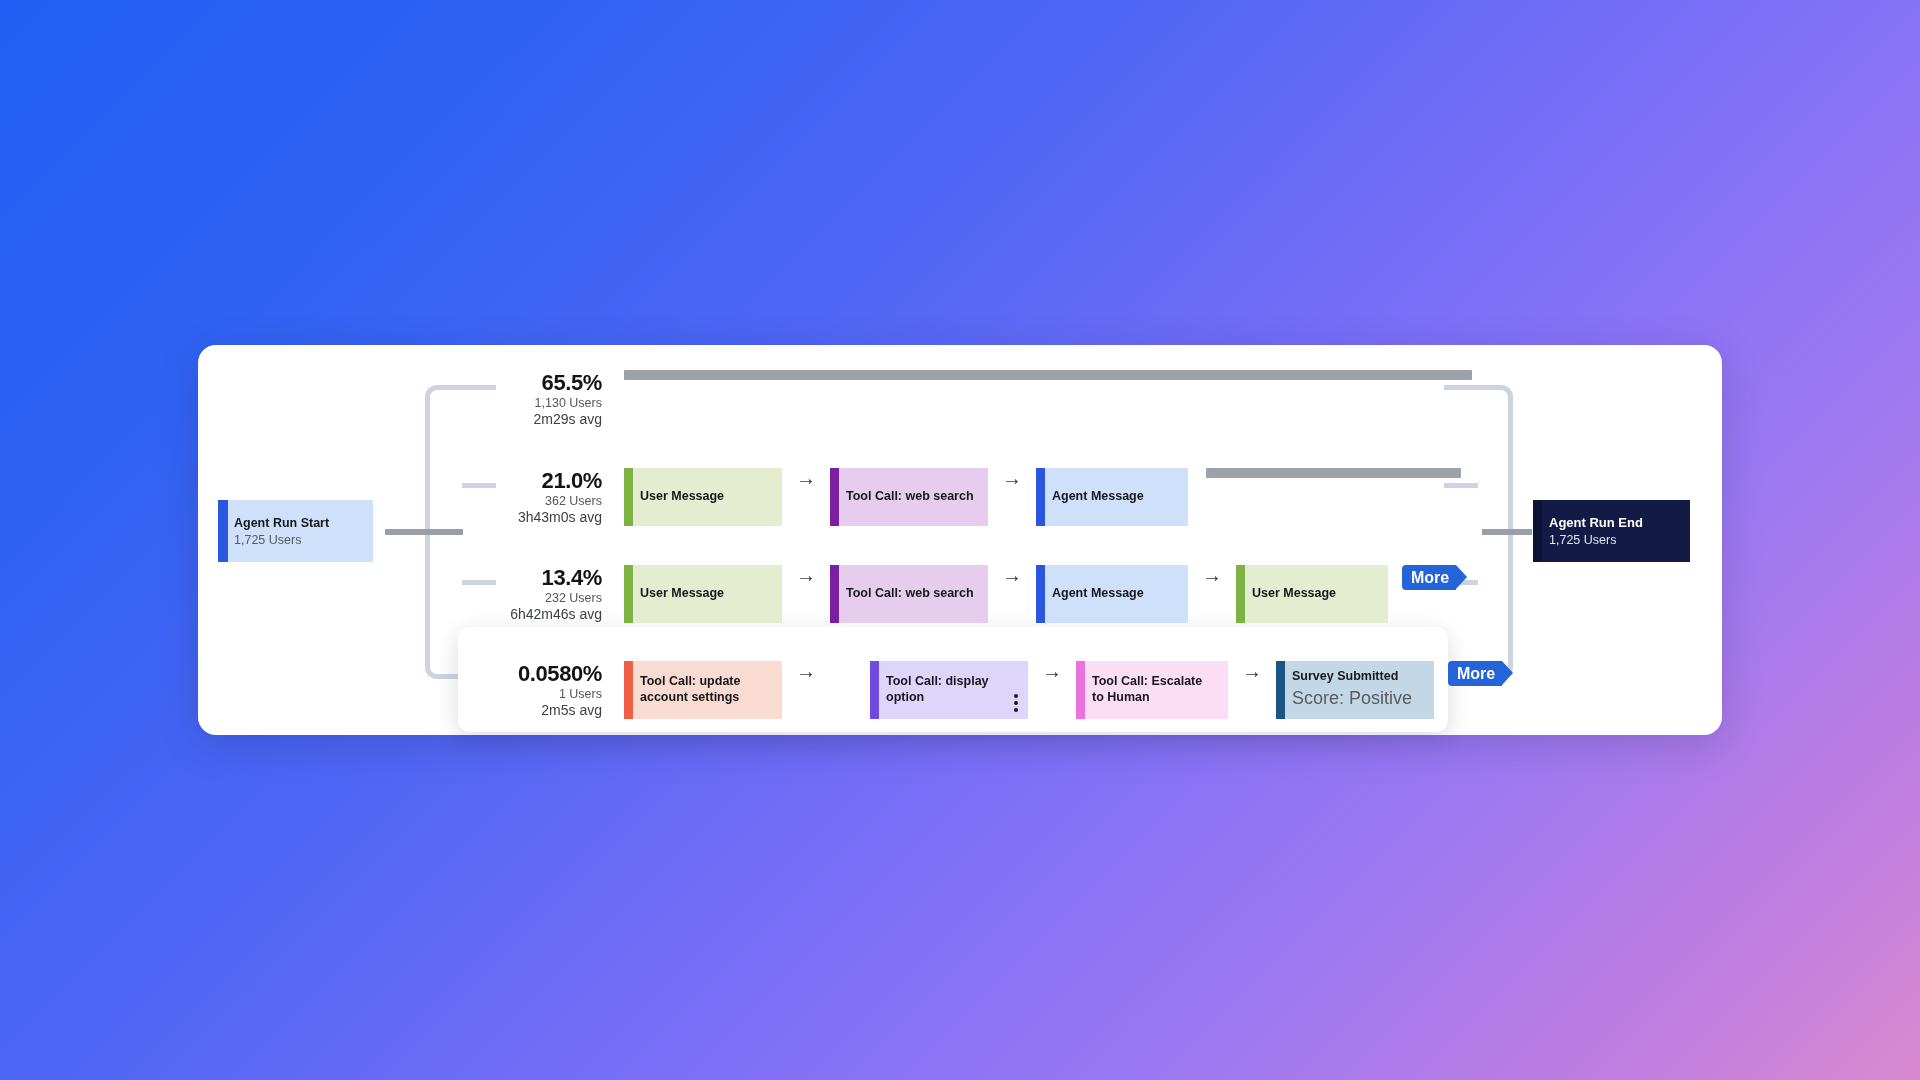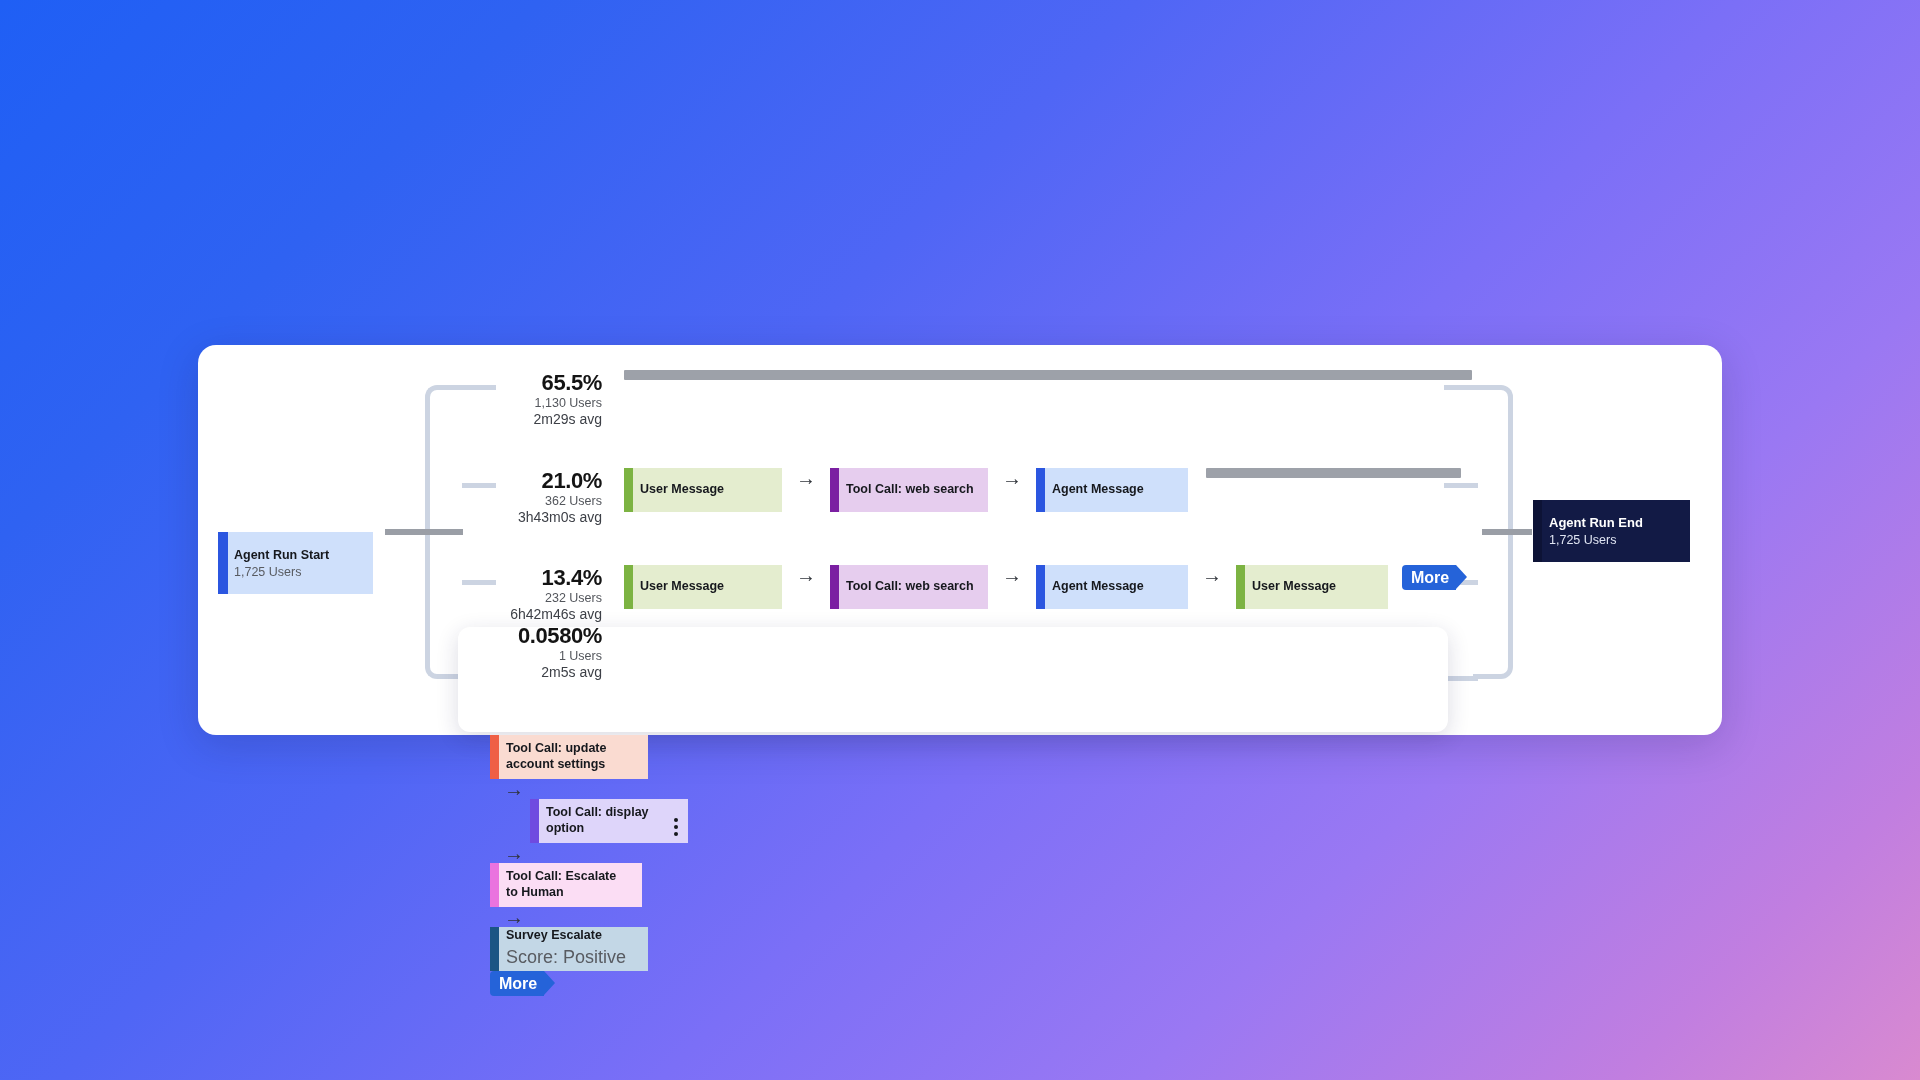--- a/index.html
+++ b/index.html
@@ -33,21 +33,21 @@
   
   .row { position: absolute; display: flex; align-items: flex-start; }
 
   .stats { width: 112px; text-align: right; margin-right: 22px; flex: 0 0 112px; }
   .stat-pct { font-size: 22px; font-weight: bold; color: #141414; letter-spacing: -.4px; line-height: 1.15; }
   .stat-users { font-size: 12.5px; color: #53565c; line-height: 1.28; }
   .stat-avg   { font-size: 14px;   color: #3d4047; line-height: 1.28; }
 
   .node {
     position: relative; display: flex; align-items: center;
-    height: 44px; flex: 0 0 auto; padding-left: 16px; padding-right: 12px;
+    height: 58px; flex: 0 0 auto; padding-left: 16px; padding-right: 12px;
     overflow: hidden;
   }
   .node .accent { position: absolute; left: 0; top: 0; bottom: 0; width: 9px; }
   .node .ntext { position: relative; z-index: 1; }
   .node .ntitle { font-size: 12.5px; font-weight: bold; color: #16181d; line-height: 1.25; }
   .node .nsub   { font-size: 18px; color: #585b61; line-height: 1.3; margin-top: 2px; }
 
   .arrow { flex: 0 0 auto; width: 48px; text-align: center; font-size: 20px; color: #2e3238; line-height: 1; }
 
   .kebab { position: absolute; right: 10px; bottom: 7px; width: 4px; z-index: 2; }
@@ -62,21 +62,21 @@
   }
   .more::after {
     content: ""; position: absolute; left: 100%; top: 0;
     border-top: 12.5px solid transparent; border-bottom: 12.5px solid transparent;
     border-left: 11px solid #2563d9;
   }
 
   
   #start-node {
     position: absolute; left: 218px; top: 500px; width: 155px; height: 62px;
-    background: #cfe0fb; display: flex; align-items: center; padding-left: 16px; margin-top: 32px;
+    background: #cfe0fb; display: flex; align-items: center; padding-left: 16px;
   }
   #start-node .accent { position: absolute; left: 0; top: 0; bottom: 0; width: 10px; background: #2b56e0; }
   #start-title { font-size: 12.5px; font-weight: bold; color: #16181d; }
   #start-sub   { font-size: 12.5px; color: #585b61; margin-top: 3px; }
 
   #end-node {
     position: absolute; left: 1533px; top: 500px; width: 157px; height: 62px;
     background: #121a45; display: flex; align-items: center; padding-left: 16px;
   }
   #end-node .accent { position: absolute; left: 0; top: 0; bottom: 0; width: 9px; background: #0d1336; }
@@ -196,21 +196,21 @@
       <div class="arrow">→</div>
       <div class="node" style="width: 152px; background: rgb(228, 237, 207);">
         <span class="accent" style="background:#7cb342"></span>
         <div class="ntext">
           <div class="ntitle">User Message</div>
         </div>
       </div>
       <div style="width: 14px;"></div>
       <div class="more">More</div>
     </div>
-    <div class="row" style="left: 490px; top: 623px; height: 60px; flex-direction: column;">
+    <div class="row" style="left: 490px; top: 661px; height: 60px;">
       <div class="stats">
         <div class="stat-pct">0.0580%</div>
         <div class="stat-users">1 Users</div>
         <div class="stat-avg">2m5s avg</div>
       </div>
       <div class="node" style="width: 158px; background: rgb(250, 219, 209);">
         <span class="accent" style="background:#ef5f45"></span>
         <div class="ntext">
           <div class="ntitle">Tool Call: update account settings</div>
         </div>
@@ -231,20 +231,20 @@
       <div class="node" style="width: 152px; background: rgb(251, 221, 244);">
         <span class="accent" style="background:#ea73df"></span>
         <div class="ntext">
           <div class="ntitle">Tool Call: Escalate to Human</div>
         </div>
       </div>
       <div class="arrow">→</div>
       <div class="node" style="width: 158px; background: rgb(195, 215, 230);">
         <span class="accent" style="background:#1b5584"></span>
         <div class="ntext">
-          <div class="ntitle">Survey Escalate</div>
+          <div class="ntitle">Survey Submitted</div>
           <div class="nsub">Score: Positive</div>
         </div>
       </div>
       <div style="width: 14px;"></div>
       <div class="more">More</div>
     </div>
   </div>
 
 </body></html>

